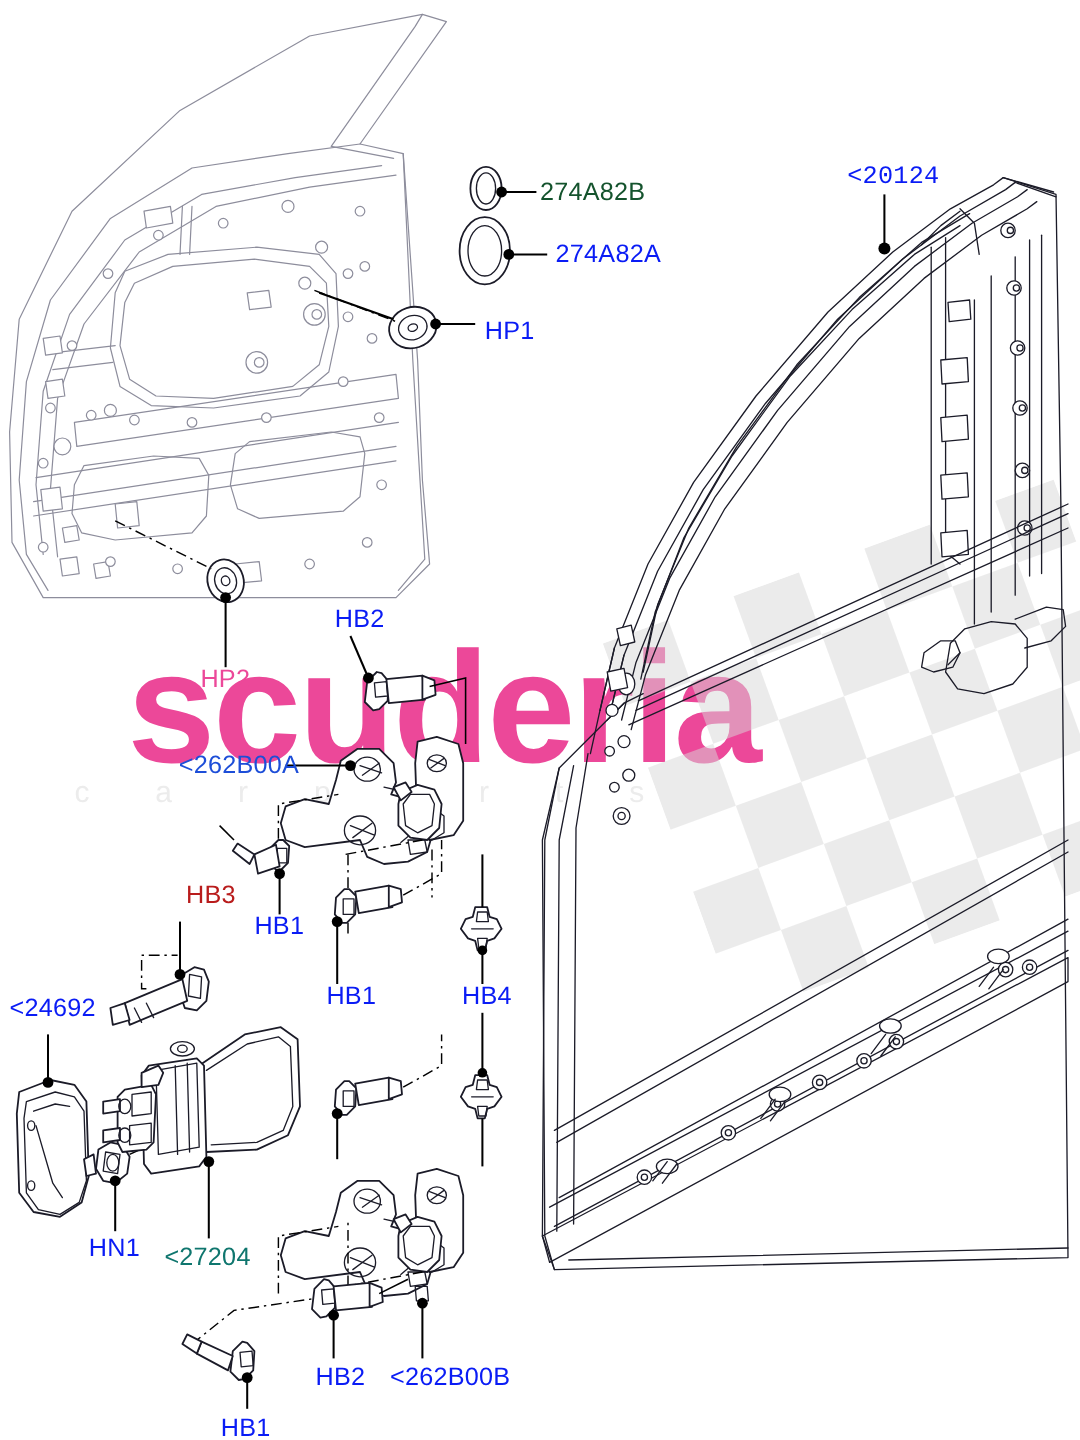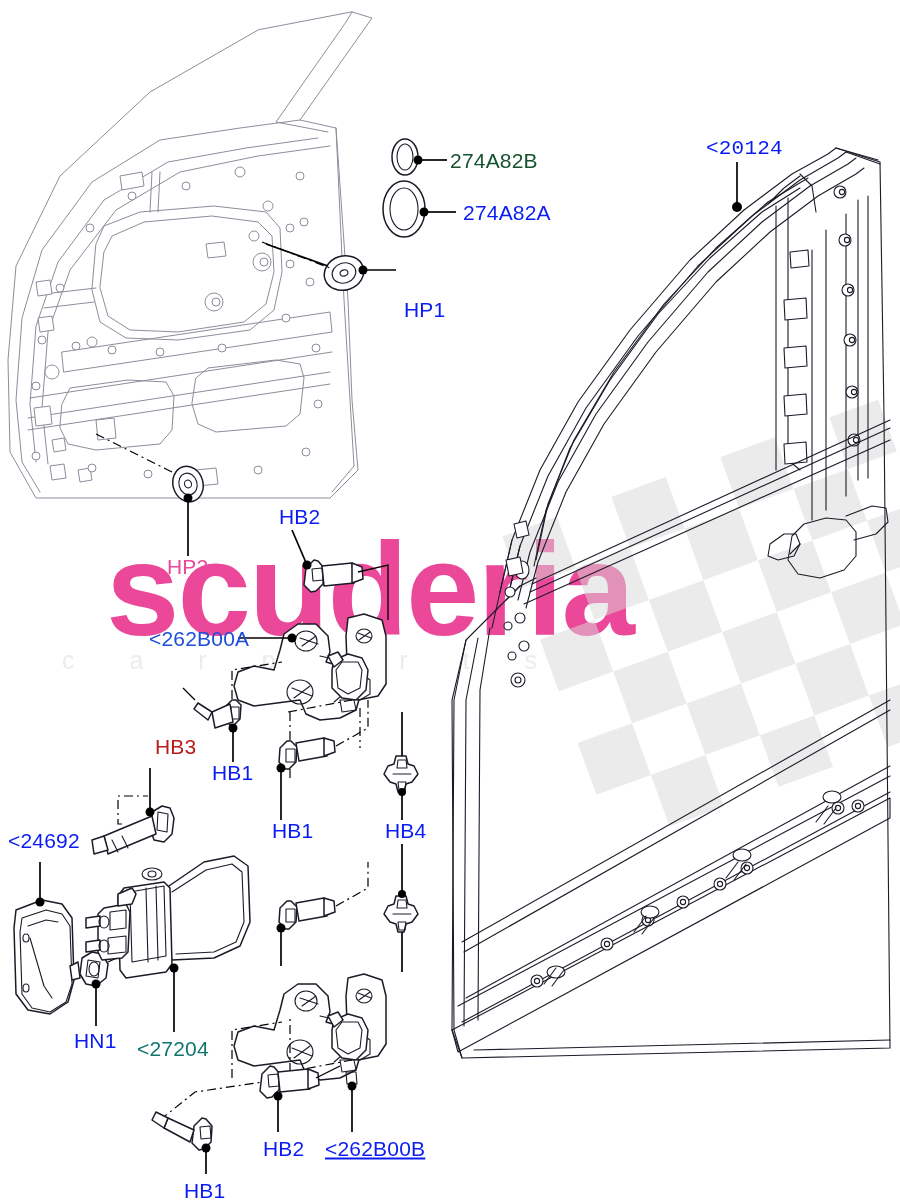--- a/index.html
+++ b/index.html
@@ -538,30 +538,30 @@
       <path class="w" d="M194 1130 L168 1118 L164 1128 L190 1142 Z"></path>
       <path class="w" d="M168 1118 l-12 -6 l-4 8 l12 8 Z"></path>
       <circle class="dot" cx="206" cy="1148" r="4.5"></circle>
       <path class="ld" d="M206 1148 L206 1174"></path>
     </g>
   </svg>
 
   <div id="labels">
       <div class="lbl mid" style="left: 450px; top: 160px; color: #14532d;">274A82B</div>
       <div class="lbl mid" style="left: 463px; top: 212px; color: rgb(10, 28, 245);">274A82A</div>
-      <div class="lbl mid" style="left: 404px; top: 276px; color: rgb(10, 28, 245); margin-top: 33px;">HP1</div>
+      <div class="lbl mid" style="left: 404px; top: 276px; color: rgb(10, 28, 245);">HP1</div>
       <div class="lbl mid" style="left: 167px; top: 566px; color: #ec4899;">HP2</div>
       <div class="lbl mid" style="left: 706px; top: 148px; color: rgb(10, 28, 245); font-family: Liberation Mono, monospace;">&lt;20124</div>
       <div class="lbl mid" style="left: 279px; top: 516px; color: rgb(10, 28, 245);">HB2</div>
       <div class="lbl mid" style="left: 149px; top: 638px; color: #1d4ed8;">&lt;262B00A</div>
       <div class="lbl mid" style="left: 212px; top: 772px; color: rgb(10, 28, 245);">HB1</div>
       <div class="lbl mid" style="left: 155px; top: 746px; color: #b91c1c;">HB3</div>
       <div class="lbl mid" style="left: 8px; top: 840px; color: rgb(10, 28, 245);">&lt;24692</div>
       <div class="lbl mid" style="left: 272px; top: 830px; color: rgb(10, 28, 245);">HB1</div>
       <div class="lbl mid" style="left: 385px; top: 830px; color: rgb(10, 28, 245);">HB4</div>
       <div class="lbl mid" style="left: 74px; top: 1040px; color: rgb(10, 28, 245);">HN1</div>
       <div class="lbl mid" style="left: 137px; top: 1048px; color: #0f766e;">&lt;27204</div>
-      <div class="lbl mid" style="left: 325px; top: 1148px; color: rgb(10, 28, 245); text-decoration: underline;">&lt;262B00B</div>
+      <div class="lbl mid" style="left: 325px; top: 1148px; color: rgb(10, 28, 245);">&lt;262B00B</div>
       <div class="lbl mid" style="left: 263px; top: 1148px; color: rgb(10, 28, 245);">HB2</div>
       <div class="lbl mid" style="left: 184px; top: 1190px; color: rgb(10, 28, 245);">HB1</div>
     </div>
 
 </div>
 
 </body></html>

